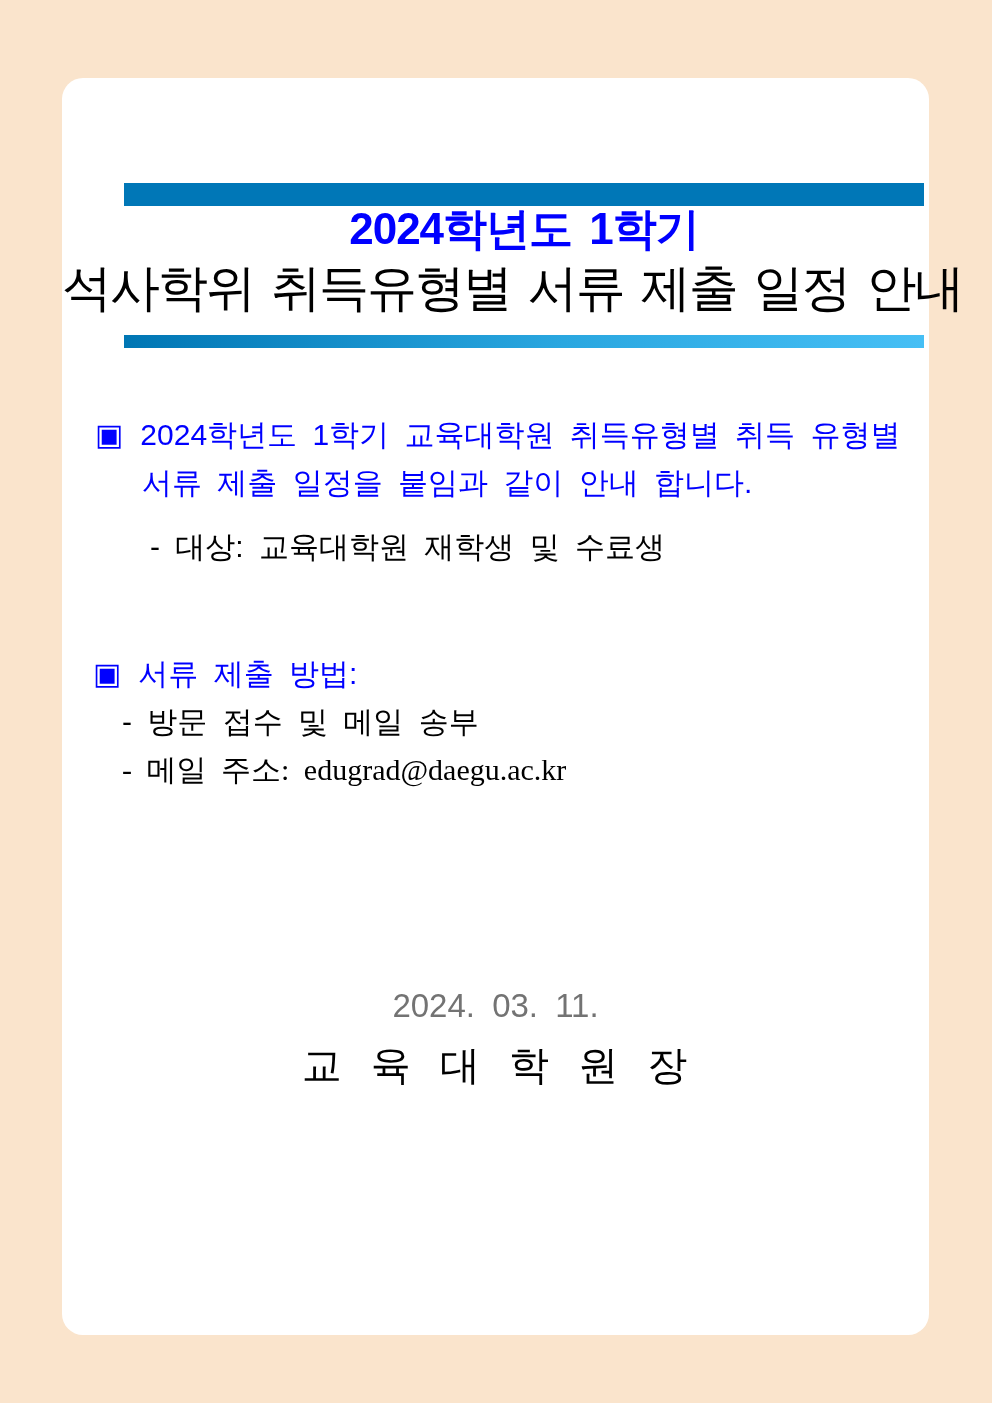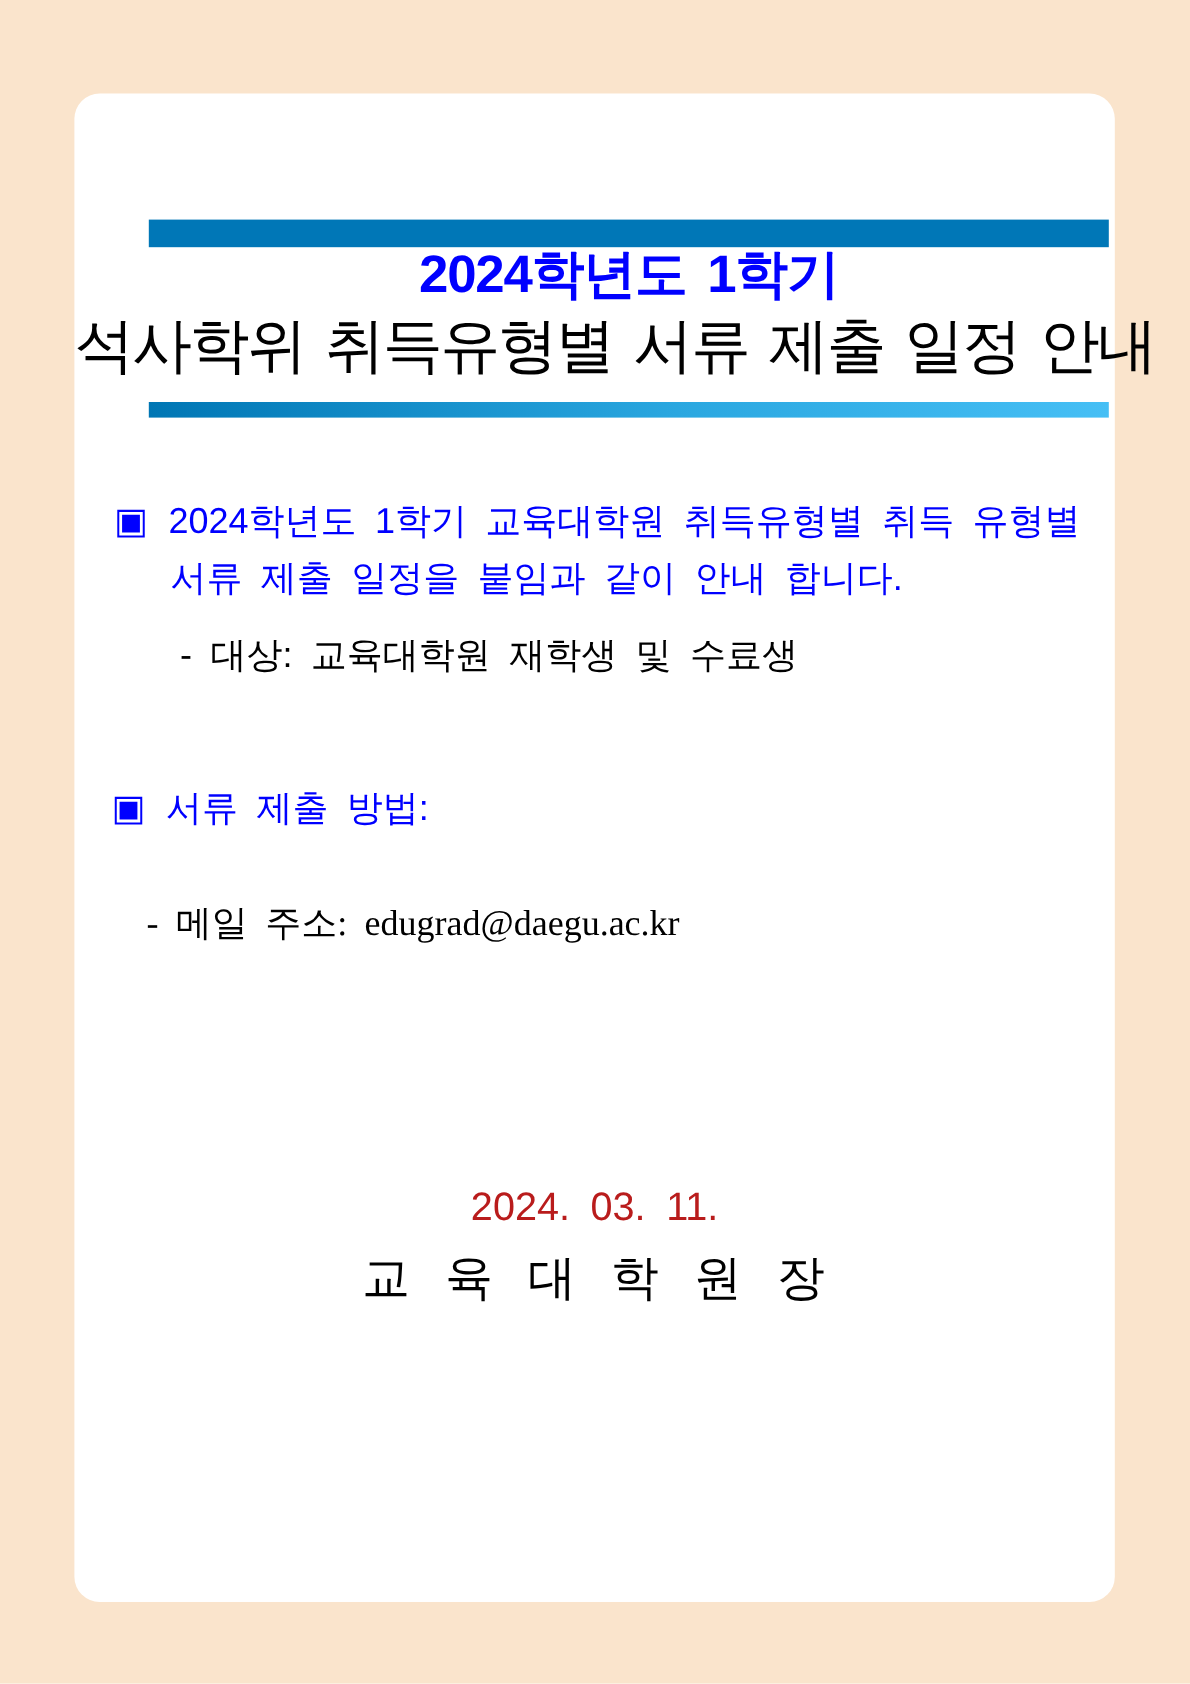--- a/index.html
+++ b/index.html
@@ -55,21 +55,21 @@
   .s1-l1 { left: 33px;  top: 339px; }
   .s1-l2 { left: 80px;  top: 387px; }
   .s1-l3 { left: 88px;  top: 435px; margin-top: 16px; }
   .s2-l1 { left: 31px;  top: 578px; }
   .s2-l2 { left: 60px;  top: 626px; }
   .s2-l3 { left: 60px;  top: 674px; font-family: Liberation Serif, serif; }
   
   .date {
     position: absolute; left: 0; top: 908px;
     width: 867px; text-align: center;
-    font-size: 33px; line-height: 40px; color: #b91c1c;
+    font-size: 33px; line-height: 40px; color: #737373;
     word-spacing: 8px;
   }
   .signer {
     position: absolute; left: 0; top: 963px;
     width: 867px; text-align: center;
     font-size: 40px; line-height: 48px; color: #000000;
     word-spacing: 14px; letter-spacing: 2px;
     white-space: nowrap;
   }
 </style>
@@ -90,18 +90,19 @@
     <span class="bullet">▣</span>
     <span class="blue">2024학년도 1학기 교육대학원 취득유형별 취득 유형별</span>
   </div>
   <div class="bodyline s1-l2 blue">서류 제출 일정을 붙임과 같이 안내 합니다.</div>
   <div class="bodyline s1-l3 black">- 대상: 교육대학원 재학생 및 수료생</div>
 
   <div class="bodyline s2-l1 bullet-row">
     <span class="bullet">▣</span>
     <span class="blue">서류 제출 방법:</span>
   </div>
+  <div class="bodyline s2-l2 black">- 방문 접수 및 메일 송부</div>
   <div class="bodyline s2-l3 black">- 메일 주소: edugrad@daegu.ac.kr</div>
 
   <div class="date">2024. 03. 11.</div>
   <div class="signer">교 육 대 학 원 장</div>
 
 </div>
 
 </body></html>

